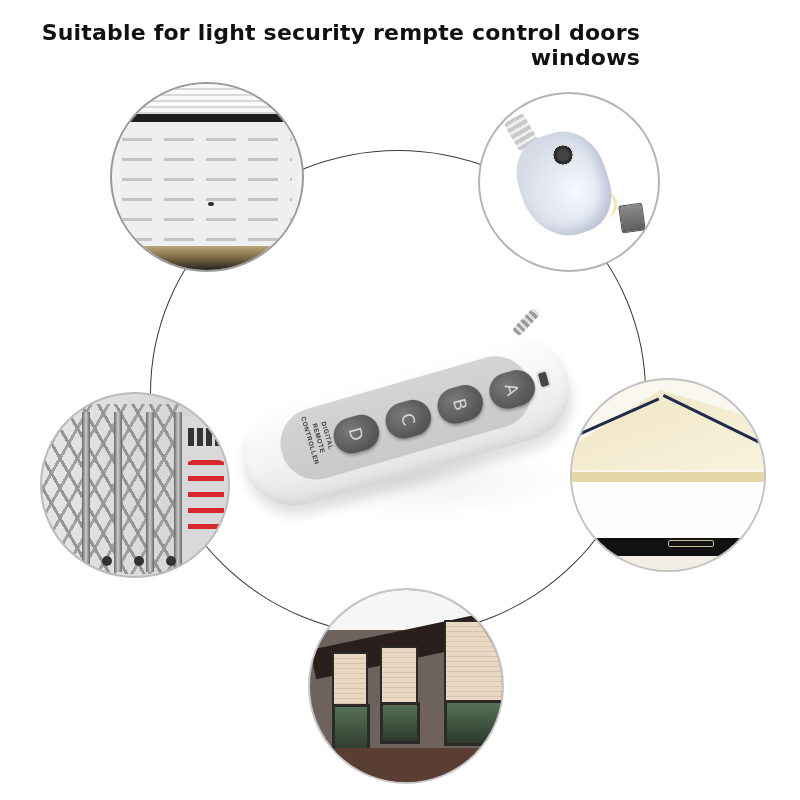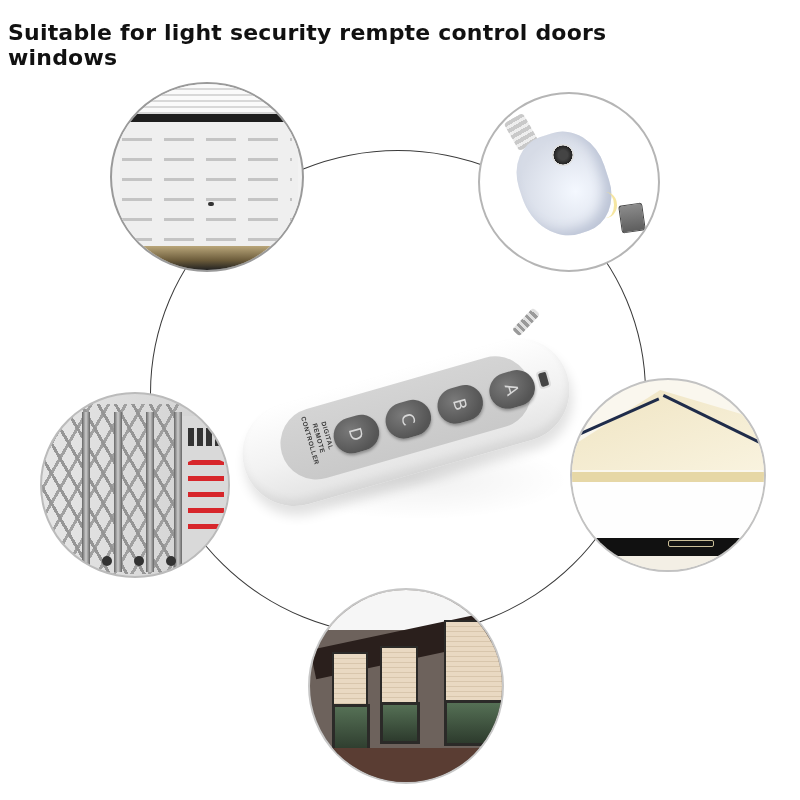--- a/index.html
+++ b/index.html
@@ -1,21 +1,21 @@
 <!DOCTYPE html>
 <html><head>
   <meta charset="utf-8">
   <style>
     html, body { margin: 0; padding: 0; }
     body {
       width: 800px; height: 800px; background: #ffffff; position: relative; overflow: hidden;
       font-family: "Liberation Sans", sans-serif;
     }
     .title {
-      position: absolute; left: 8px; top: 20px; width: 640px; text-align: left;
+      position: absolute; left: 0; top: 20px; width: 640px; text-align: right;
       font-size: 22px; font-weight: bold; color: #111111; letter-spacing: 0.2px;
       font-family: "DejaVu Sans", sans-serif;
     }
     .big-ring {
       position: absolute; left: 150px; top: 150px; width: 496px; height: 486px;
       border: 1.5px solid #3a3a3a; border-radius: 50%; box-sizing: border-box;
     }
     .bubble {
       position: absolute; border-radius: 50%; overflow: hidden;
       border: 2px solid #9a9a9a; box-sizing: border-box; background: #fff;

